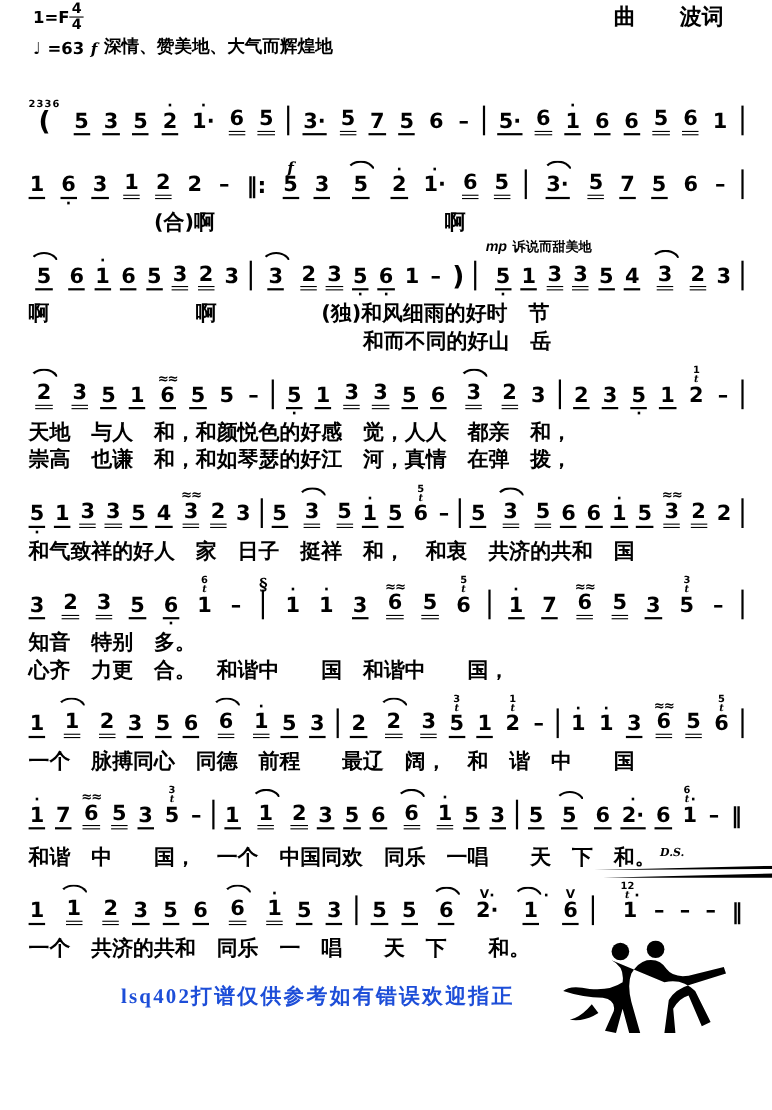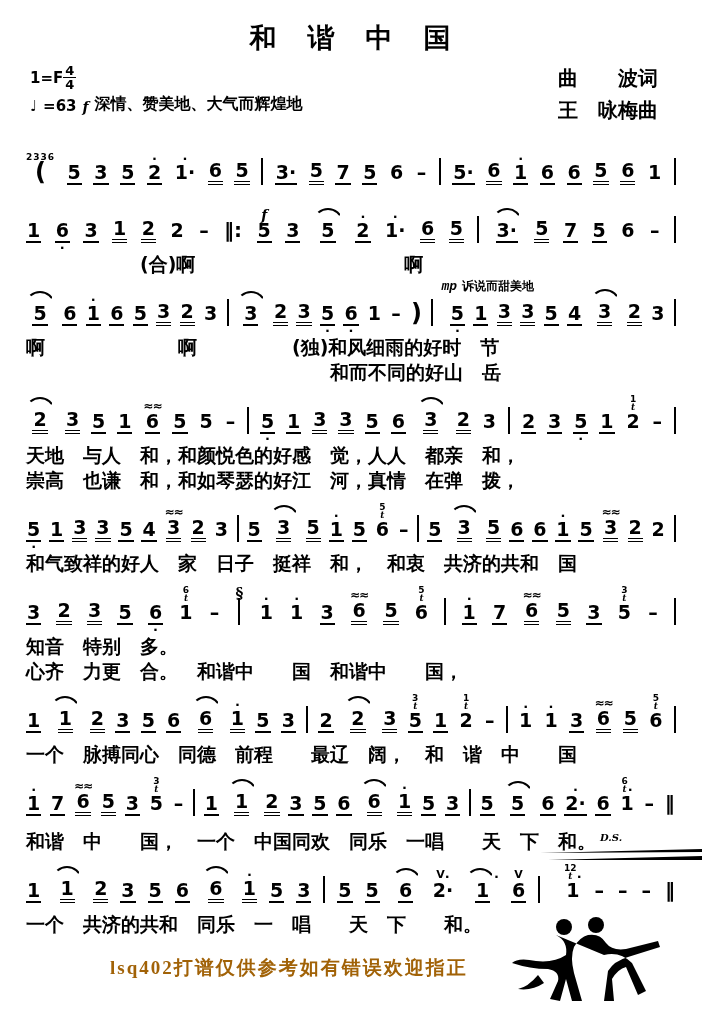--- a/index.html
+++ b/index.html
@@ -37,55 +37,54 @@
        border-radius:50% 50% 0 0 / 100% 100% 0 0;display:inline-block;}
   .wav{font-size:12px;font-weight:bold;letter-spacing:-1px;}
   .br{font-size:11px;font-weight:bold;}
   .seg{font-size:15px;font-weight:bold;font-family:"DejaVu Serif",serif;}
   .sup{font-size:9px;font-weight:bold;letter-spacing:1px;}
   .gr{display:inline-flex;flex-direction:column;align-items:center;font-size:9px;line-height:8px;}
   .gr b{font-size:9px;}
   .gr i{font-family:"DejaVu Serif",serif;font-weight:bold;font-size:9px;}
   .annot{width:0;position:relative;align-self:stretch;}
   .fl{position:absolute;bottom:40px;left:0;white-space:nowrap;font-size:12px;font-weight:700;}
-  .fl .dynw{font-family:Liberation Mono, monospace;font-style:italic;font-weight:bold;font-size:13px;margin-right:5px;}
+  .fl .dynw{font-family:Liberation Sans, sans-serif;font-style:italic;font-weight:bold;font-size:13px;margin-right:5px;}
   .cresc{bottom:44px;left:-14px;}
   .lyr{font-size:19px;font-weight:700;line-height:25px;white-space:pre;
        font-family:"DejaVu Sans","Liberation Sans",sans-serif;}
   .tail{font-size:10px;font-weight:700;font-family:"DejaVu Serif",serif;margin-left:4px;vertical-align:super;font-style:italic;}
   
   .footer{position:relative;height:92px;margin-top:2px;}
   .footnote{position:absolute;left:110px;top:12px;font-size:19px;font-weight:700;letter-spacing:2px;
             font-family:"Liberation Serif","DejaVu Serif",serif;}
   .dancers{position:absolute;right:36px;bottom:32px;}
 </style>
 </head>
 <body>
 
 <div class="page">
 
-  <div class="title">和　谐　中　国</div>
 
   <div class="headrow">
     <div class="keyblock">
       <div class="keyline">
         <span>1=F</span>
         <span class="frac">
             <b>4</b>
             <span>4</span>
           </span>
       </div>
       <div class="tempoline">
         <span>♩</span>
           <span>=63</span>
           <span class="dynf">f</span>
         <span class="expr">深情、赞美地、大气而辉煌地</span>
       </div>
     </div>
-    <div class="credits"><div>曲　　波词</div><div>王　咏梅曲</div></div>
+    <div class="credits"><div>曲　　波词</div></div>
   </div>
 
   <div id="score">
       <div class="system">
         <div class="notes">
           <span class="tk">
             <span class="ab">
               <span class="sup">2336</span>
             </span>
             <span class="dg par">(</span>
@@ -1441,21 +1440,21 @@
             <span class="ab"></span>
             <span class="dg rep">‖</span>
             <span class="bl"></span>
           </span>
         </div>
         <div class="lyr">一个　共济的共和　同乐　一　唱　　天　下　　和。</div>
       </div>
     </div>
 
   <div class="footer">
-    <div class="footnote" style="color: #a16207;">lsq402打谱仅供参考如有错误欢迎指正</div>
+    <div class="footnote" style="color: #1d4ed8;">lsq402打谱仅供参考如有错误欢迎指正</div>
     <svg class="dancers" width="158" height="86" viewBox="0 0 158 86">
       <g fill="#000">
         <ellipse cx="56" cy="10" rx="8" ry="8"></ellipse>
         <ellipse cx="88" cy="8" rx="8" ry="8"></ellipse>
         <path d="M48,18 Q60,24 58,38 Q46,46 28,44 Q10,40 4,46 Q22,52 40,52 Q52,54 50,64 L42,82 L52,84 L58,62 L64,84 L74,84 L66,56 Q62,40 66,30 Q72,20 80,18 Q92,16 98,26 Q104,34 118,32 L150,24 L152,30 L120,40 Q106,44 100,54 L96,84 L106,84 L104,62 Q110,52 118,50 L130,78 L138,74 L124,46 Q112,34 96,38 Z"></path>
         <path d="M30,58 Q20,70 10,72 Q24,74 36,66 Z"></path>
       </g>
     </svg>
 
   </div>

